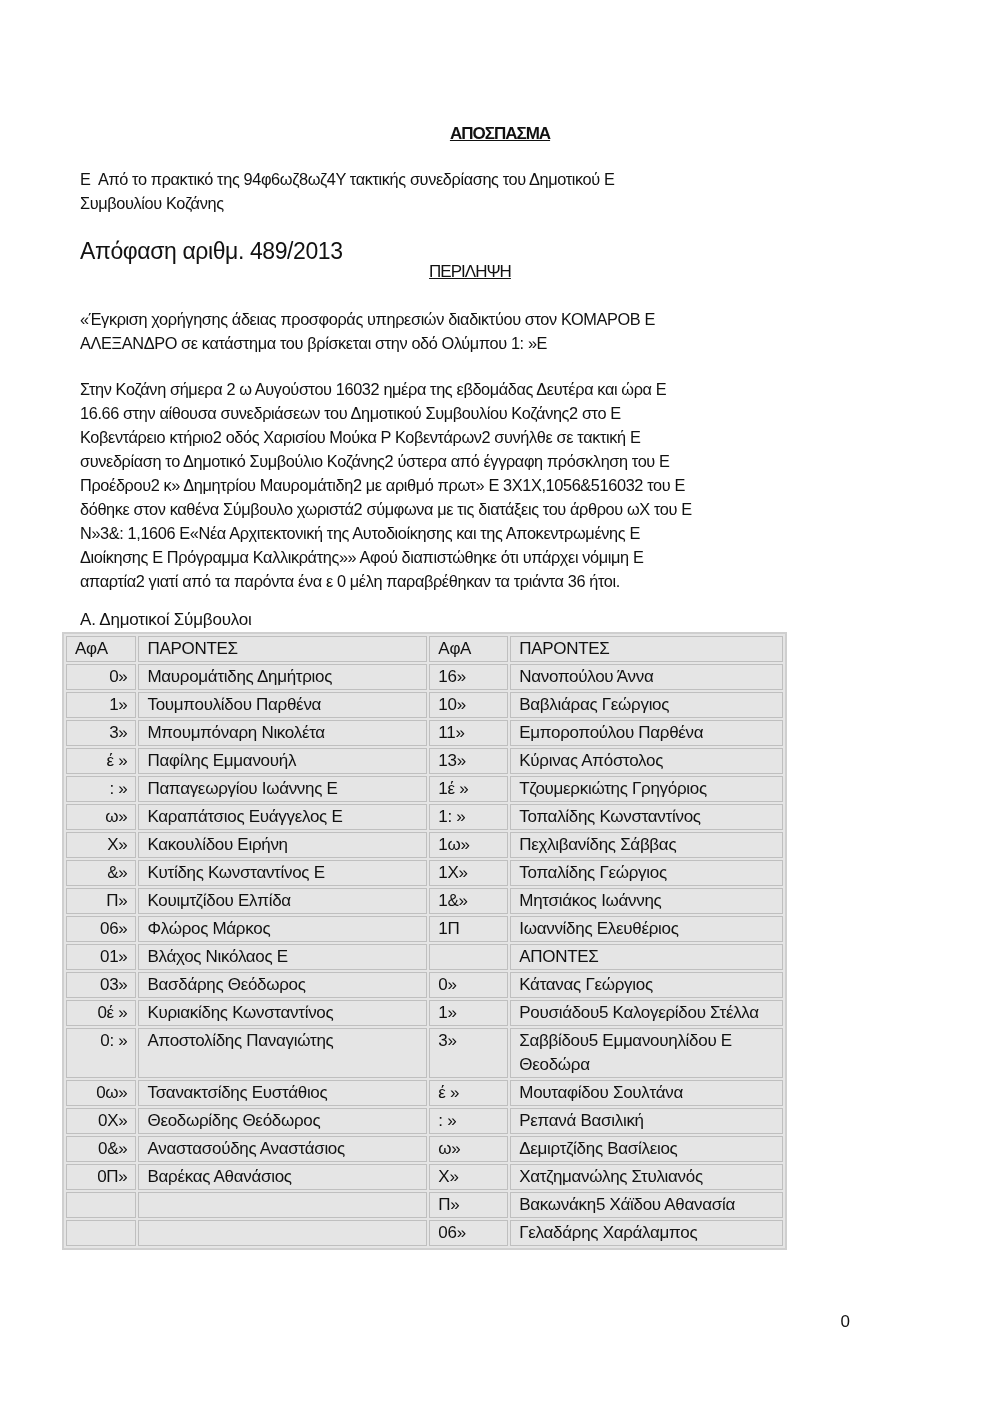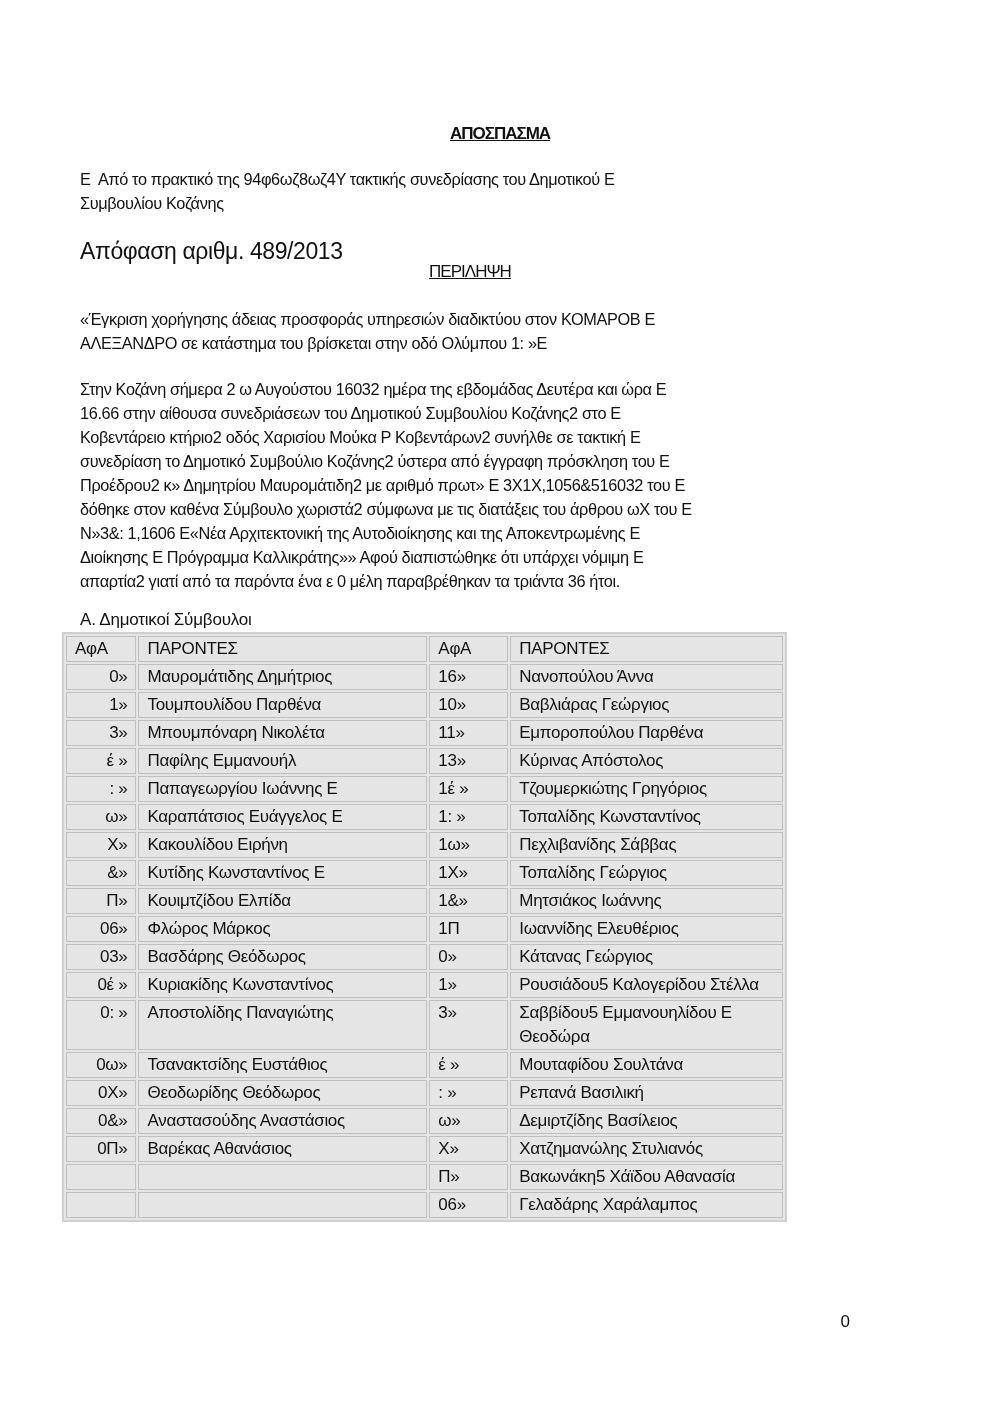--- a/index.html
+++ b/index.html
@@ -113,20 +113,26 @@
           <td class="num-r">1&amp;»</td>
           <td class="name-r">Μητσιάκος Ιωάννης</td>
         </tr>
         <tr>
           <td class="num-l">06»</td>
           <td class="name-l">Φλώρος Μάρκος</td>
           <td class="num-r">1Π</td>
           <td class="name-r">Ιωαννίδης Ελευθέριος</td>
         </tr>
         <tr>
+          <td class="num-l">01»</td>
+          <td class="name-l">Βλάχος Νικόλαος Ε</td>
+          <td class="num-r"></td>
+          <td class="name-r">ΑΠΟΝΤΕΣ</td>
+        </tr>
+        <tr>
           <td class="num-l">03»</td>
           <td class="name-l">Βασδάρης Θεόδωρος</td>
           <td class="num-r">0»</td>
           <td class="name-r">Κάτανας Γεώργιος</td>
         </tr>
         <tr>
           <td class="num-l">0έ »</td>
           <td class="name-l">Κυριακίδης Κωνσταντίνος</td>
           <td class="num-r">1»</td>
           <td class="name-r">Ρουσιάδου5 Καλογερίδου Στέλλα</td>

